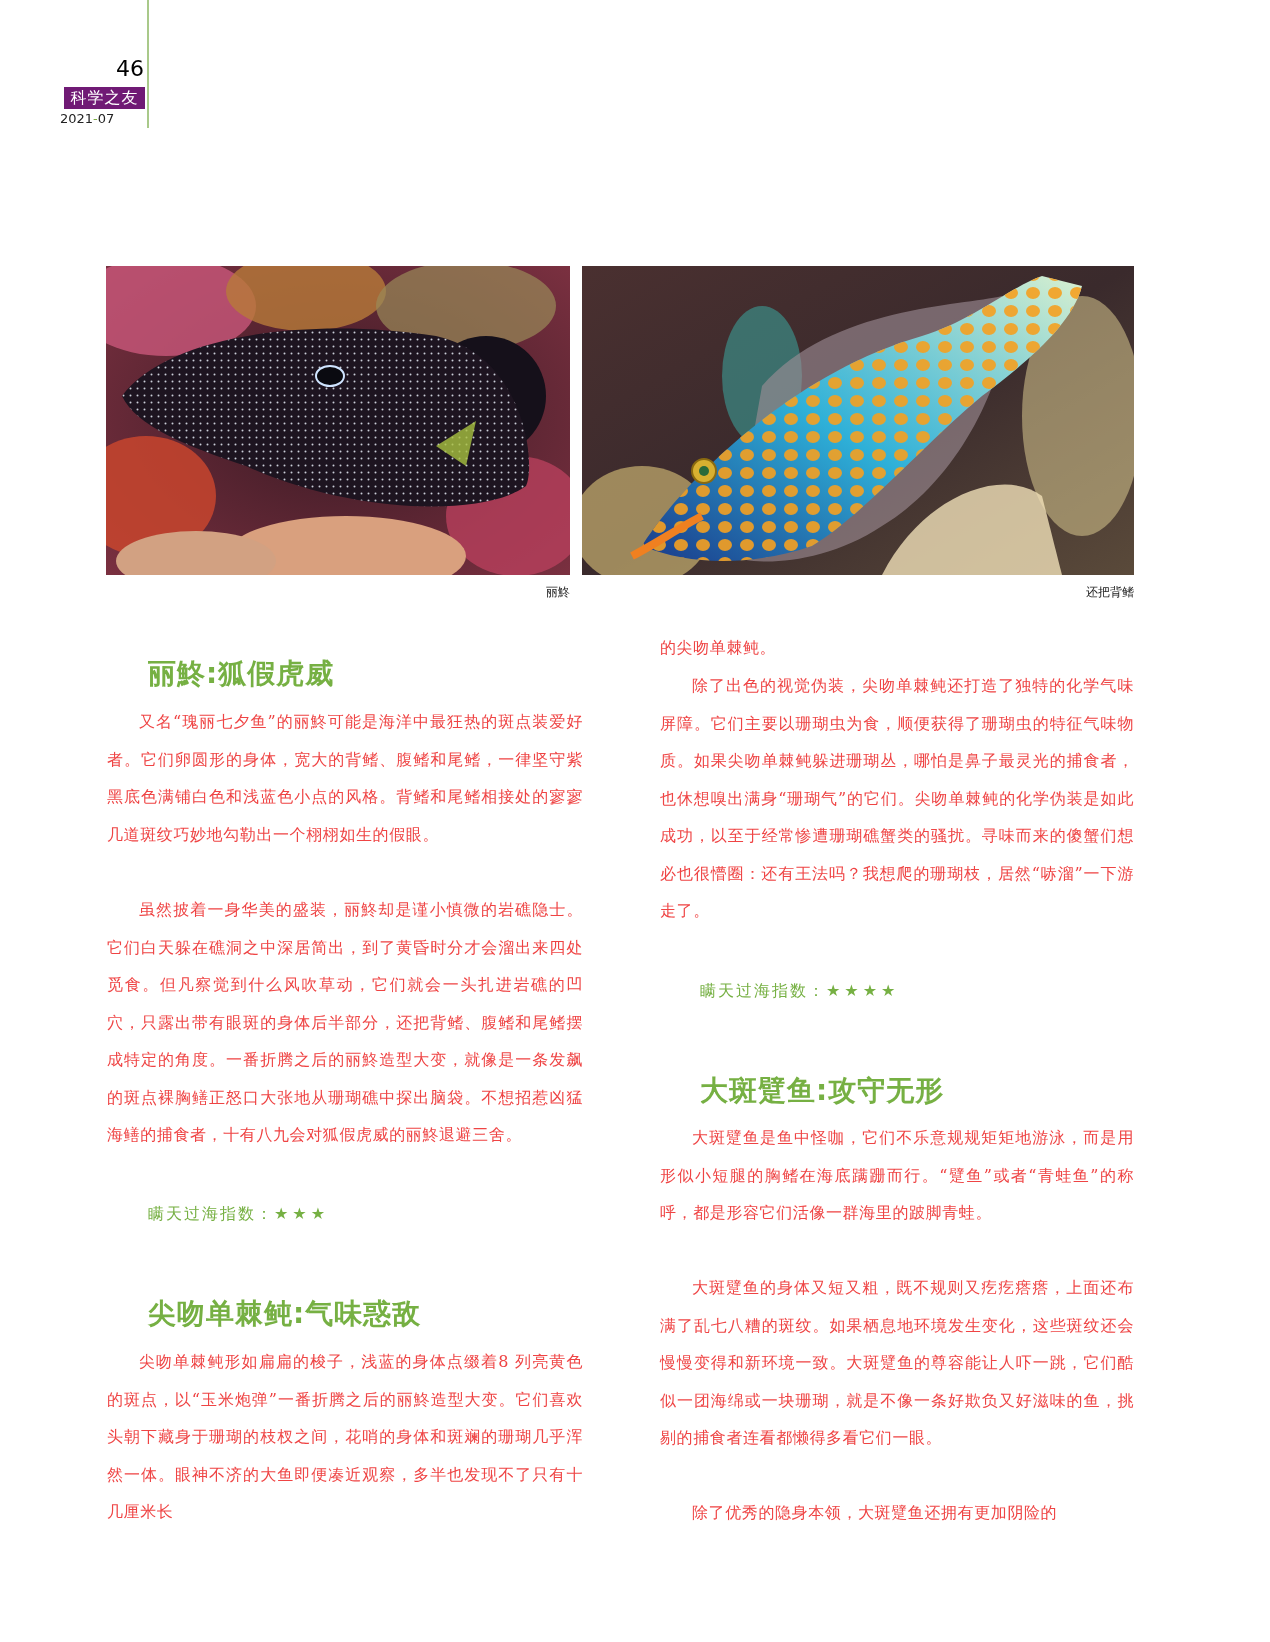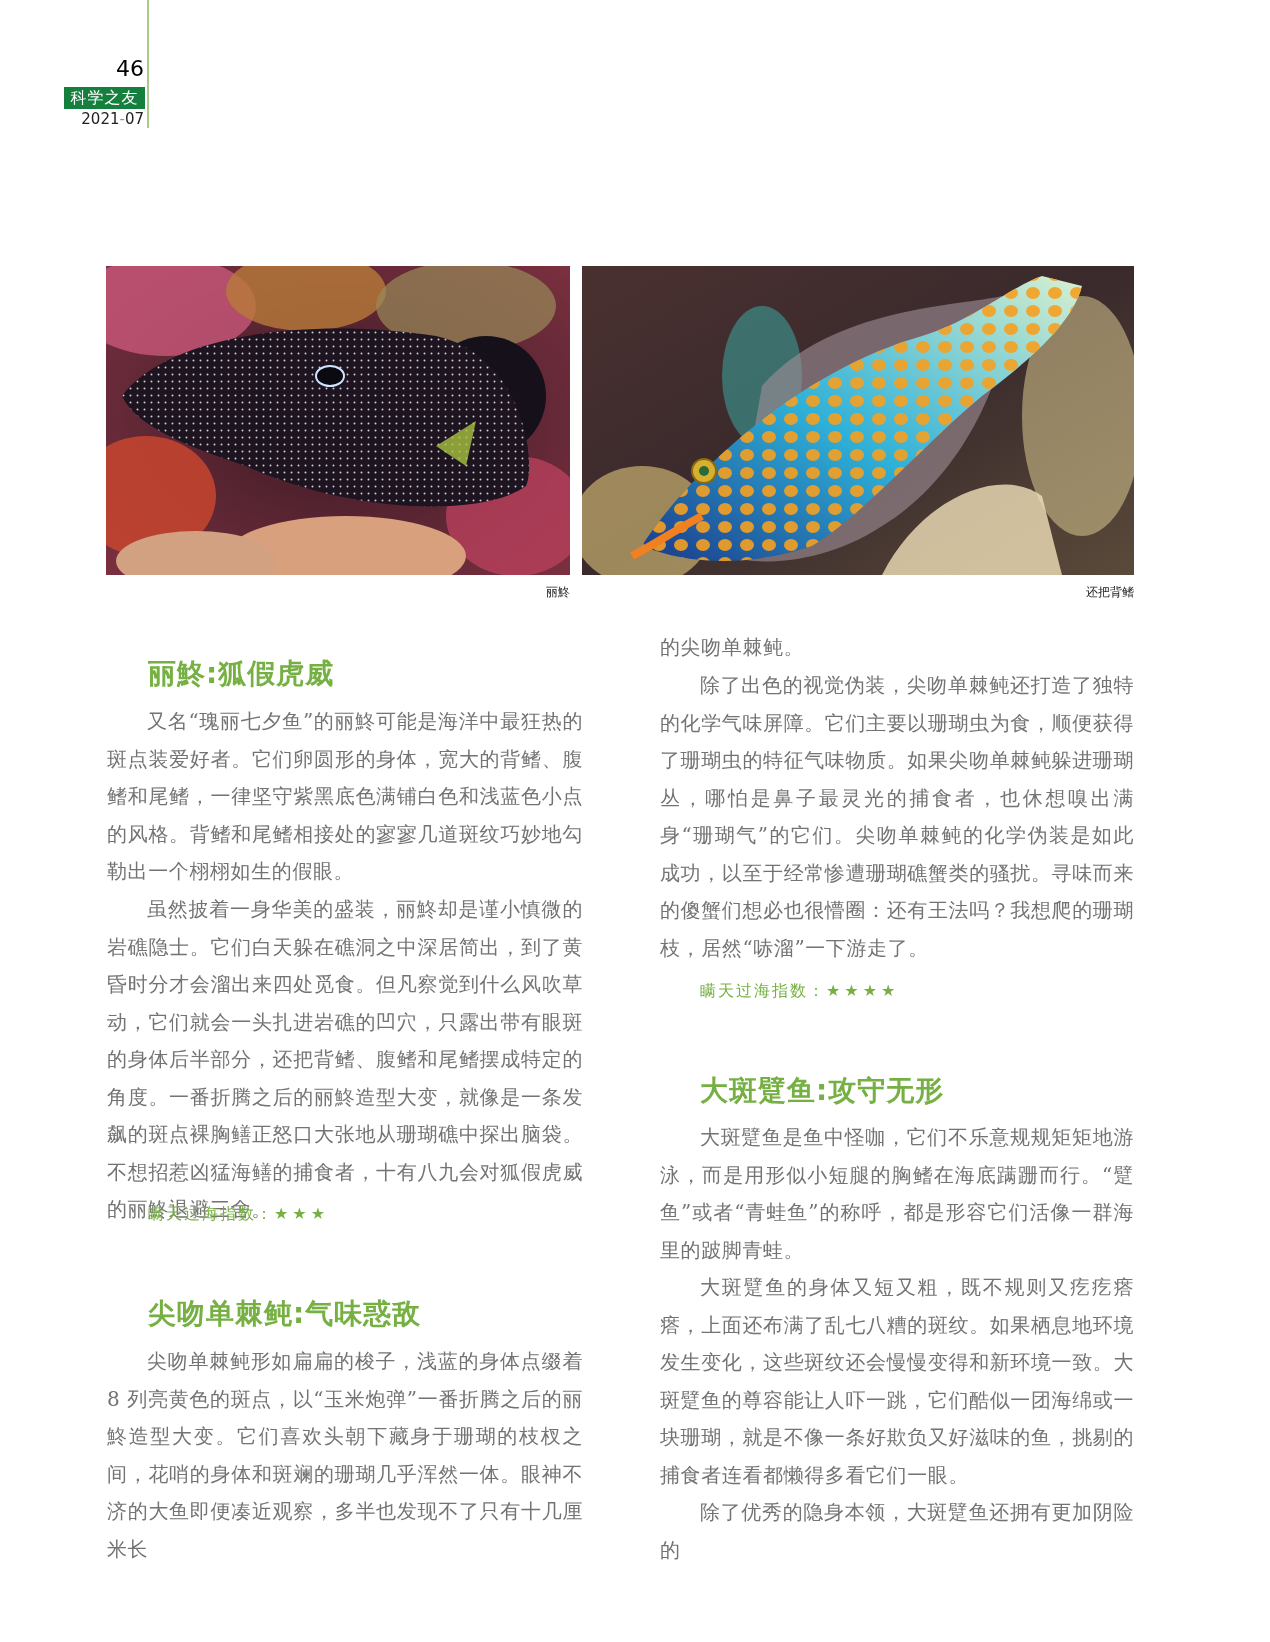--- a/index.html
+++ b/index.html
@@ -2,40 +2,40 @@
 <html><head>
 <meta charset="utf-8">
 <style>
   html, body { margin: 0; padding: 0; background: #ffffff; }
   body { width: 1270px; height: 1642px; position: relative; overflow: hidden;
          font-family: "DejaVu Serif", "Liberation Serif", serif; color: #2a2a2a; }
 
   .header-line { position: absolute; left: 147px; top: 0; width: 2px; height: 128px; background: #a9c98a; }
   .page-num { position: absolute; left: 60px; width: 84px; top: 56px; text-align: right;
               font-family: "DejaVu Sans", "Liberation Sans", sans-serif; font-size: 22px; color: #000000; line-height: 26px; }
-  .mag-box { position: absolute; left: 64px; top: 87px; width: 81px; height: 22px; background: #15803d;
+  .mag-box { position: absolute; left: 64px; top: 87px; width: 81px; height: 22px; background: #701a75;
              color: #fff; font-family: "DejaVu Sans", "Liberation Sans", sans-serif; font-size: 16px;
              line-height: 22px; text-align: center; letter-spacing: 1px; }
-  .issue-date { position: absolute; left: 60px; width: 84px; top: 110px; text-align: right;
-                font-family: "DejaVu Sans", "Liberation Sans", sans-serif; font-size: 15px; color: #222; line-height: 18px; }
+  .issue-date { position: absolute; left: 60px; width: 84px; top: 110px; text-align: left;
+                font-family: "DejaVu Sans", "Liberation Sans", sans-serif; font-size: 13px; color: #222; line-height: 18px; }
   .issue-date .dash { color: #7aae40; }
 
   .photo { position: absolute; top: 266px; height: 309px; overflow: hidden; }
   .photo svg { display: block; width: 100%; height: 100%; }
   .photo-left { left: 106px; width: 464px; }
   .photo-right { left: 582px; width: 552px; }
   .caption { position: absolute; top: 584px; font-family: Liberation Sans, sans-serif;
              font-size: 12px; color: #222; line-height: 16px; text-align: right; }
   .caption-left { left: 400px; width: 170px; }
   .caption-right { left: 934px; width: 200px; }
 
   .heading { position: absolute; font-family: "DejaVu Sans", "Liberation Sans", sans-serif;
              font-size: 28px; color: #76b043; font-weight: bold; letter-spacing: 1px; line-height: 34px; white-space: nowrap; margin-top: 17px; }
-  .para { position: absolute; font-size: 20px; line-height: 37.5px; text-align: justify;
-          text-indent: 2em; letter-spacing: 0.6px; color: #737373; margin: 0; }
+  .para { position: absolute; font-size: 16px; line-height: 37.5px; text-align: justify;
+          text-indent: 2em; letter-spacing: 0.6px; color: #ef4444; margin: 0; }
   .para.noindent { text-indent: 0; }
   .rating { position: absolute; font-size: 16px; color: #76b043; line-height: 22px; letter-spacing: 2px; white-space: nowrap; }
   .rating .stars { letter-spacing: 4px; font-family: "DejaVu Sans", sans-serif; }
 </style>
 </head>
 <body>
 
 <div class="header-line"></div>
 <div class="page-num">46</div>
 <div class="mag-box">科学之友</div>

